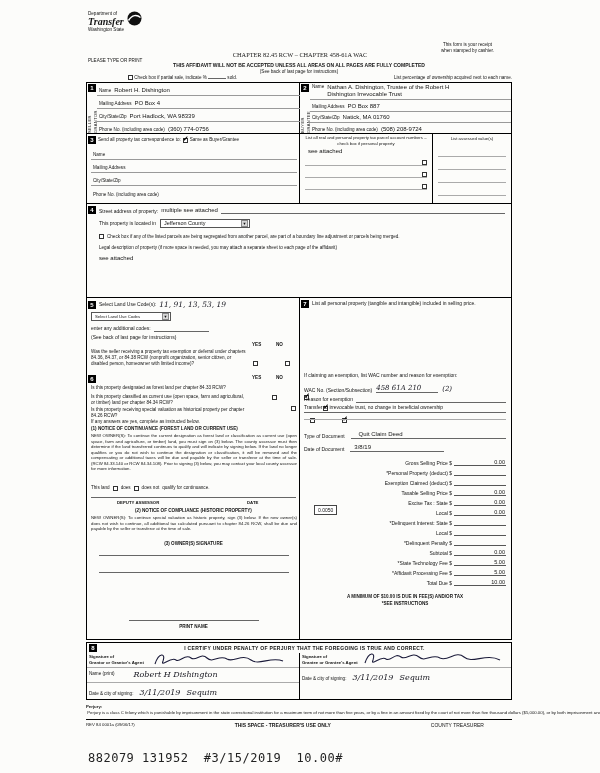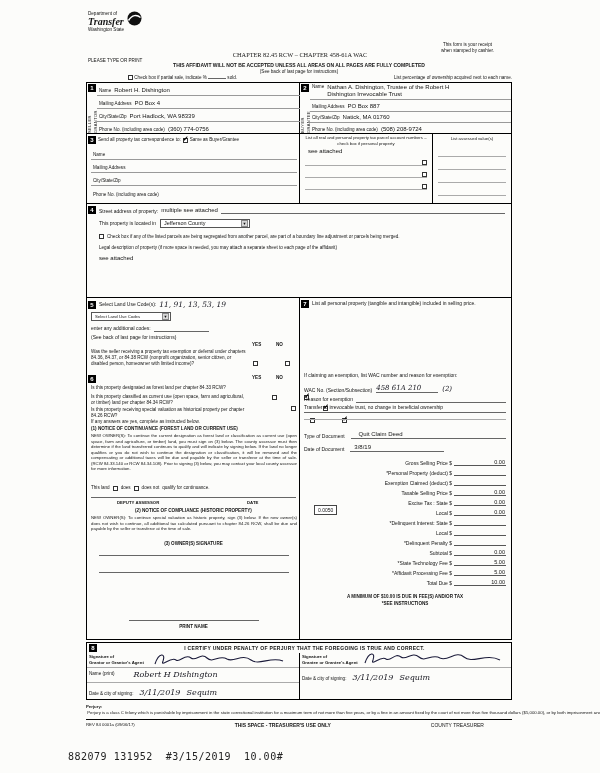--- a/index.html
+++ b/index.html
@@ -418,15 +418,15 @@
   <div class="abs t4" style="left:86px;top:704px;width:426px;text-align:justify">
     <span class="b">Perjury:</span><span class="pre"> Perjury is a class C felony which is punishable by imprisonment in the state correctional institution for a maximum term of not more than five years, or by a fine in an amount fixed by the court of not more than five thousand dollars ($5,000.00), or by both imprisonment and fine (RCW 9A.20.020 (1C)).</span>
   </div>
 
   <div class="abs" style="left:86px;top:719px;width:426px;border-top:1px solid #000;display:flex;justify-content:space-between;align-items:flex-start;padding-top:2px">
     <span class="t4">REV 84 0001a (09/06/17)</span>
     <span class="t5 b">THIS SPACE - TREASURER'S USE ONLY</span>
     <span class="t5" style="margin-right:28px">COUNTY TREASURER</span>
   </div>
 
-  <div class="abs pre" style="left:68px;top:751px;font-family:'DejaVu Sans Mono',monospace;font-size:10px;letter-spacing:.5px;color:#222">882079 131952  #3/15/2019  10.00#</div>
+  <div class="abs pre" style="left:88px;top:751px;font-family:'DejaVu Sans Mono',monospace;font-size:12px;letter-spacing:.5px;color:#222">882079 131952  #3/15/2019  10.00#</div>
 
 </div>
 
 </body></html>

